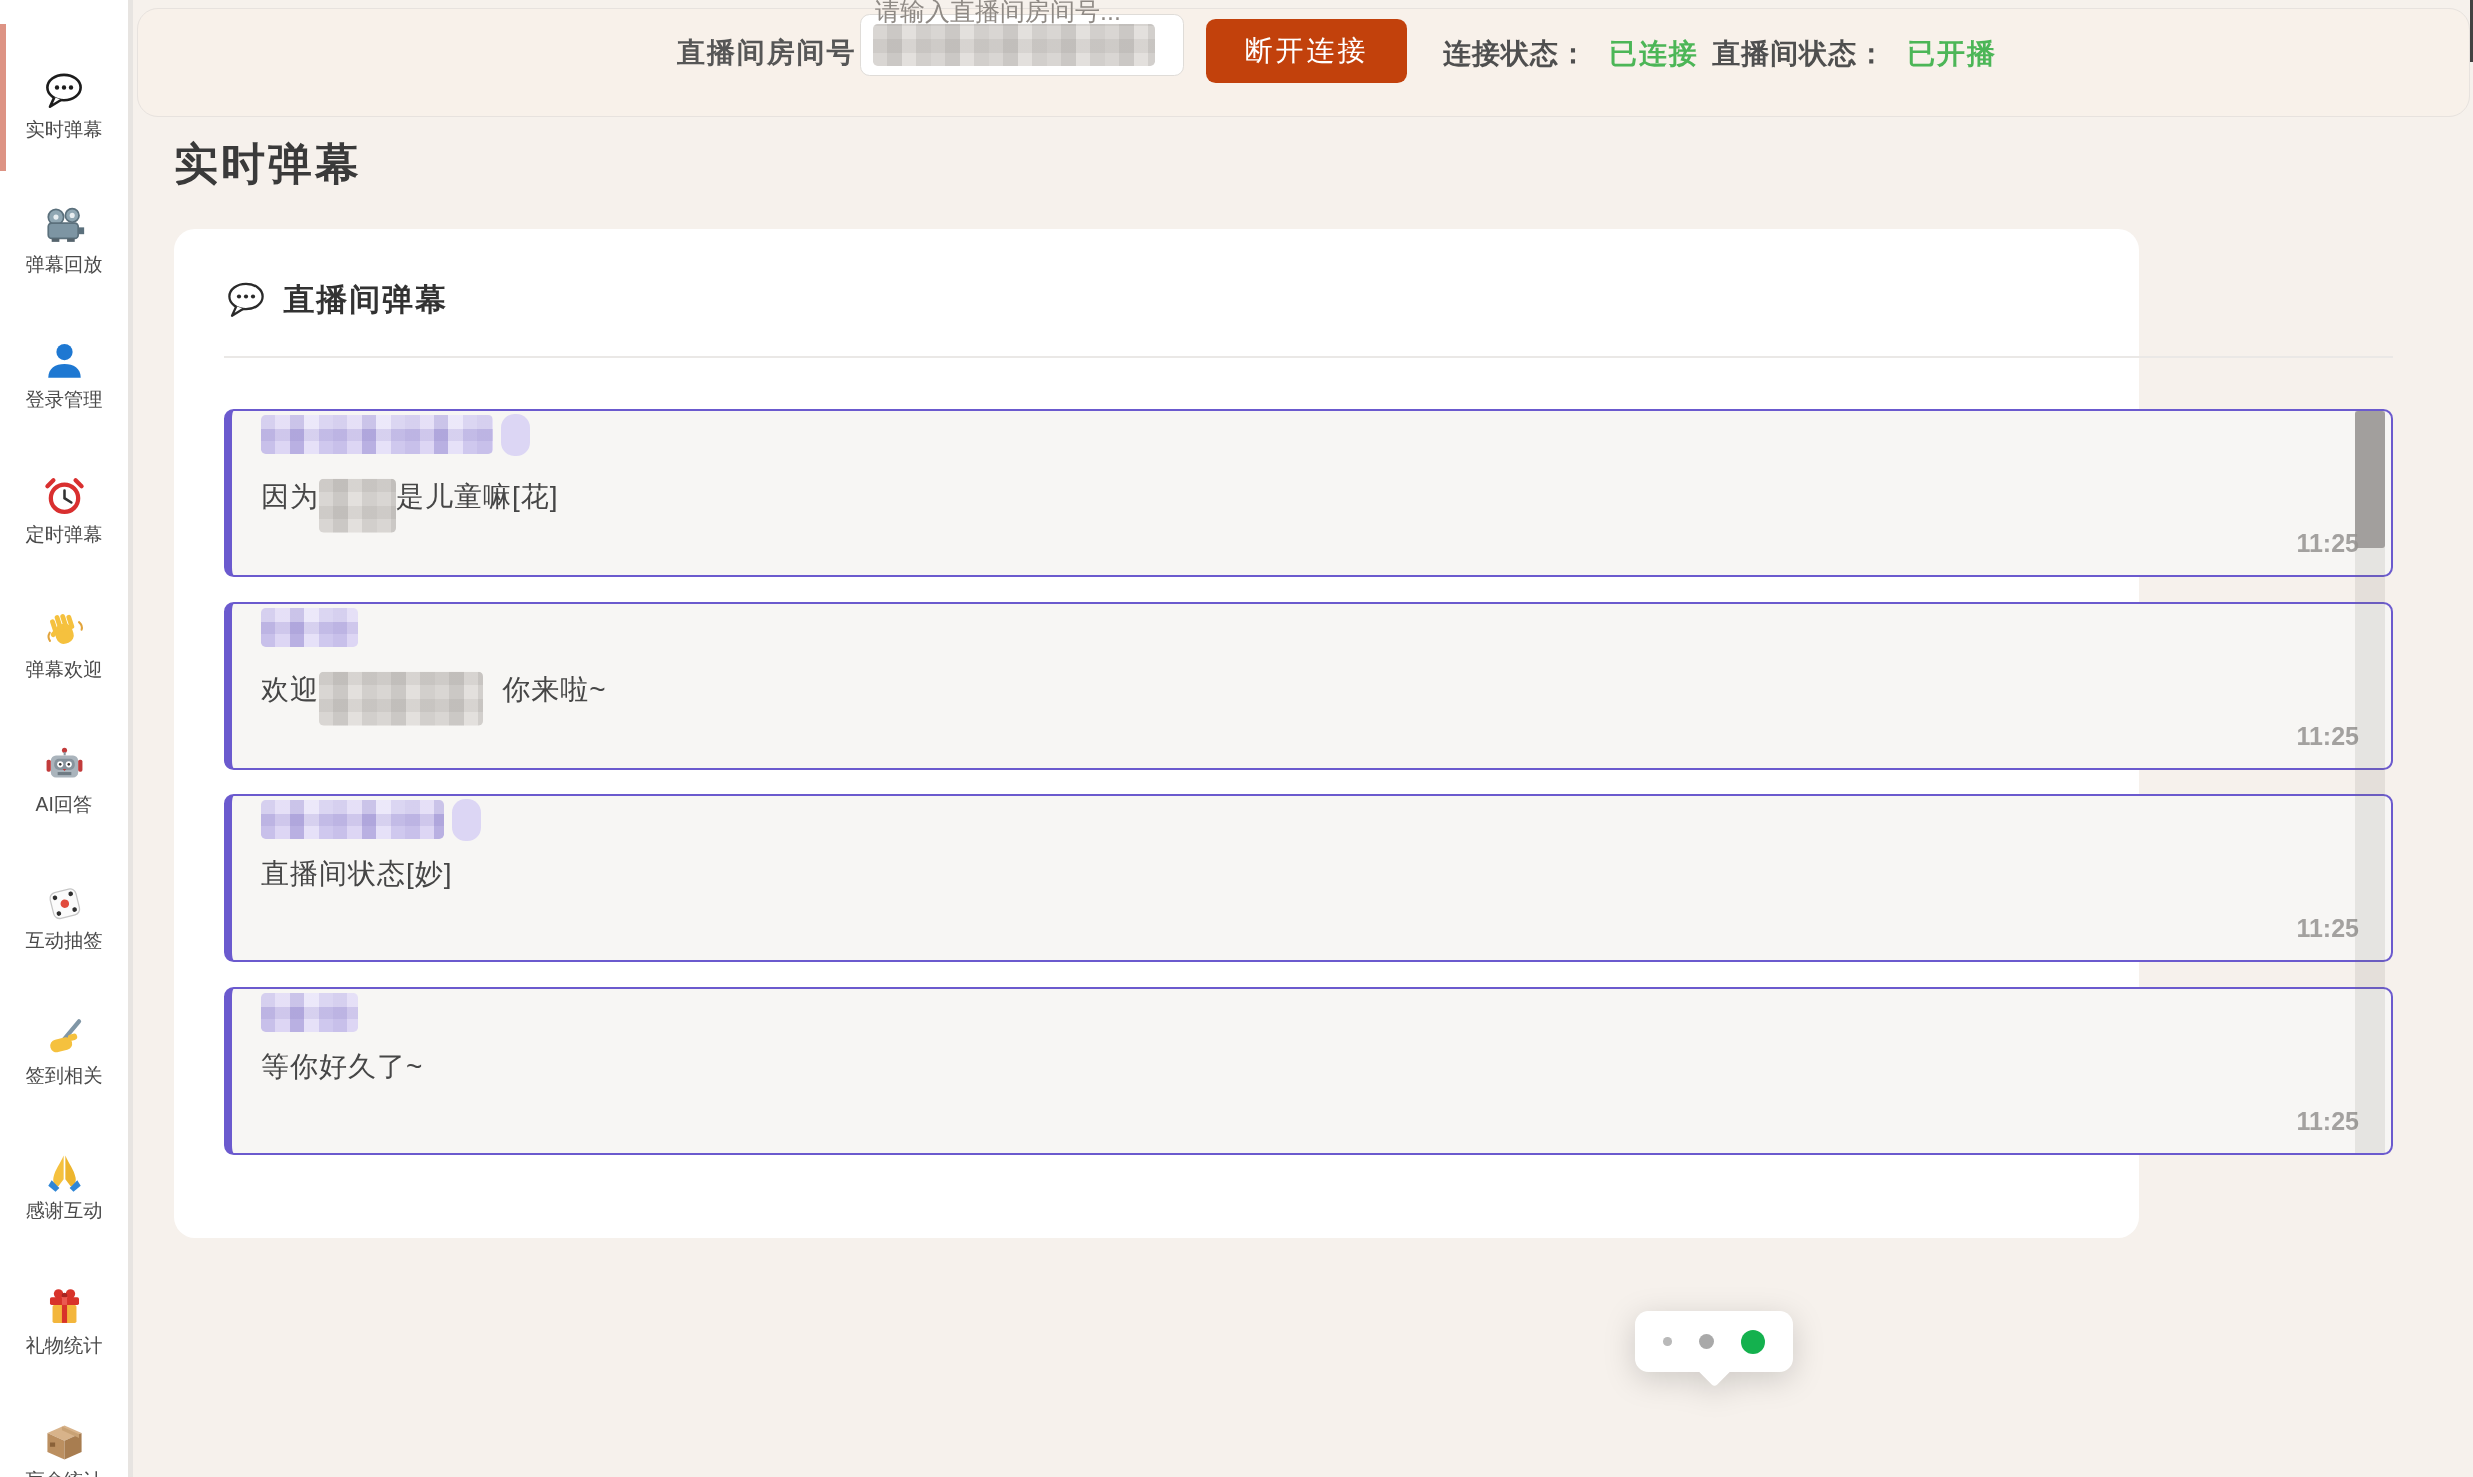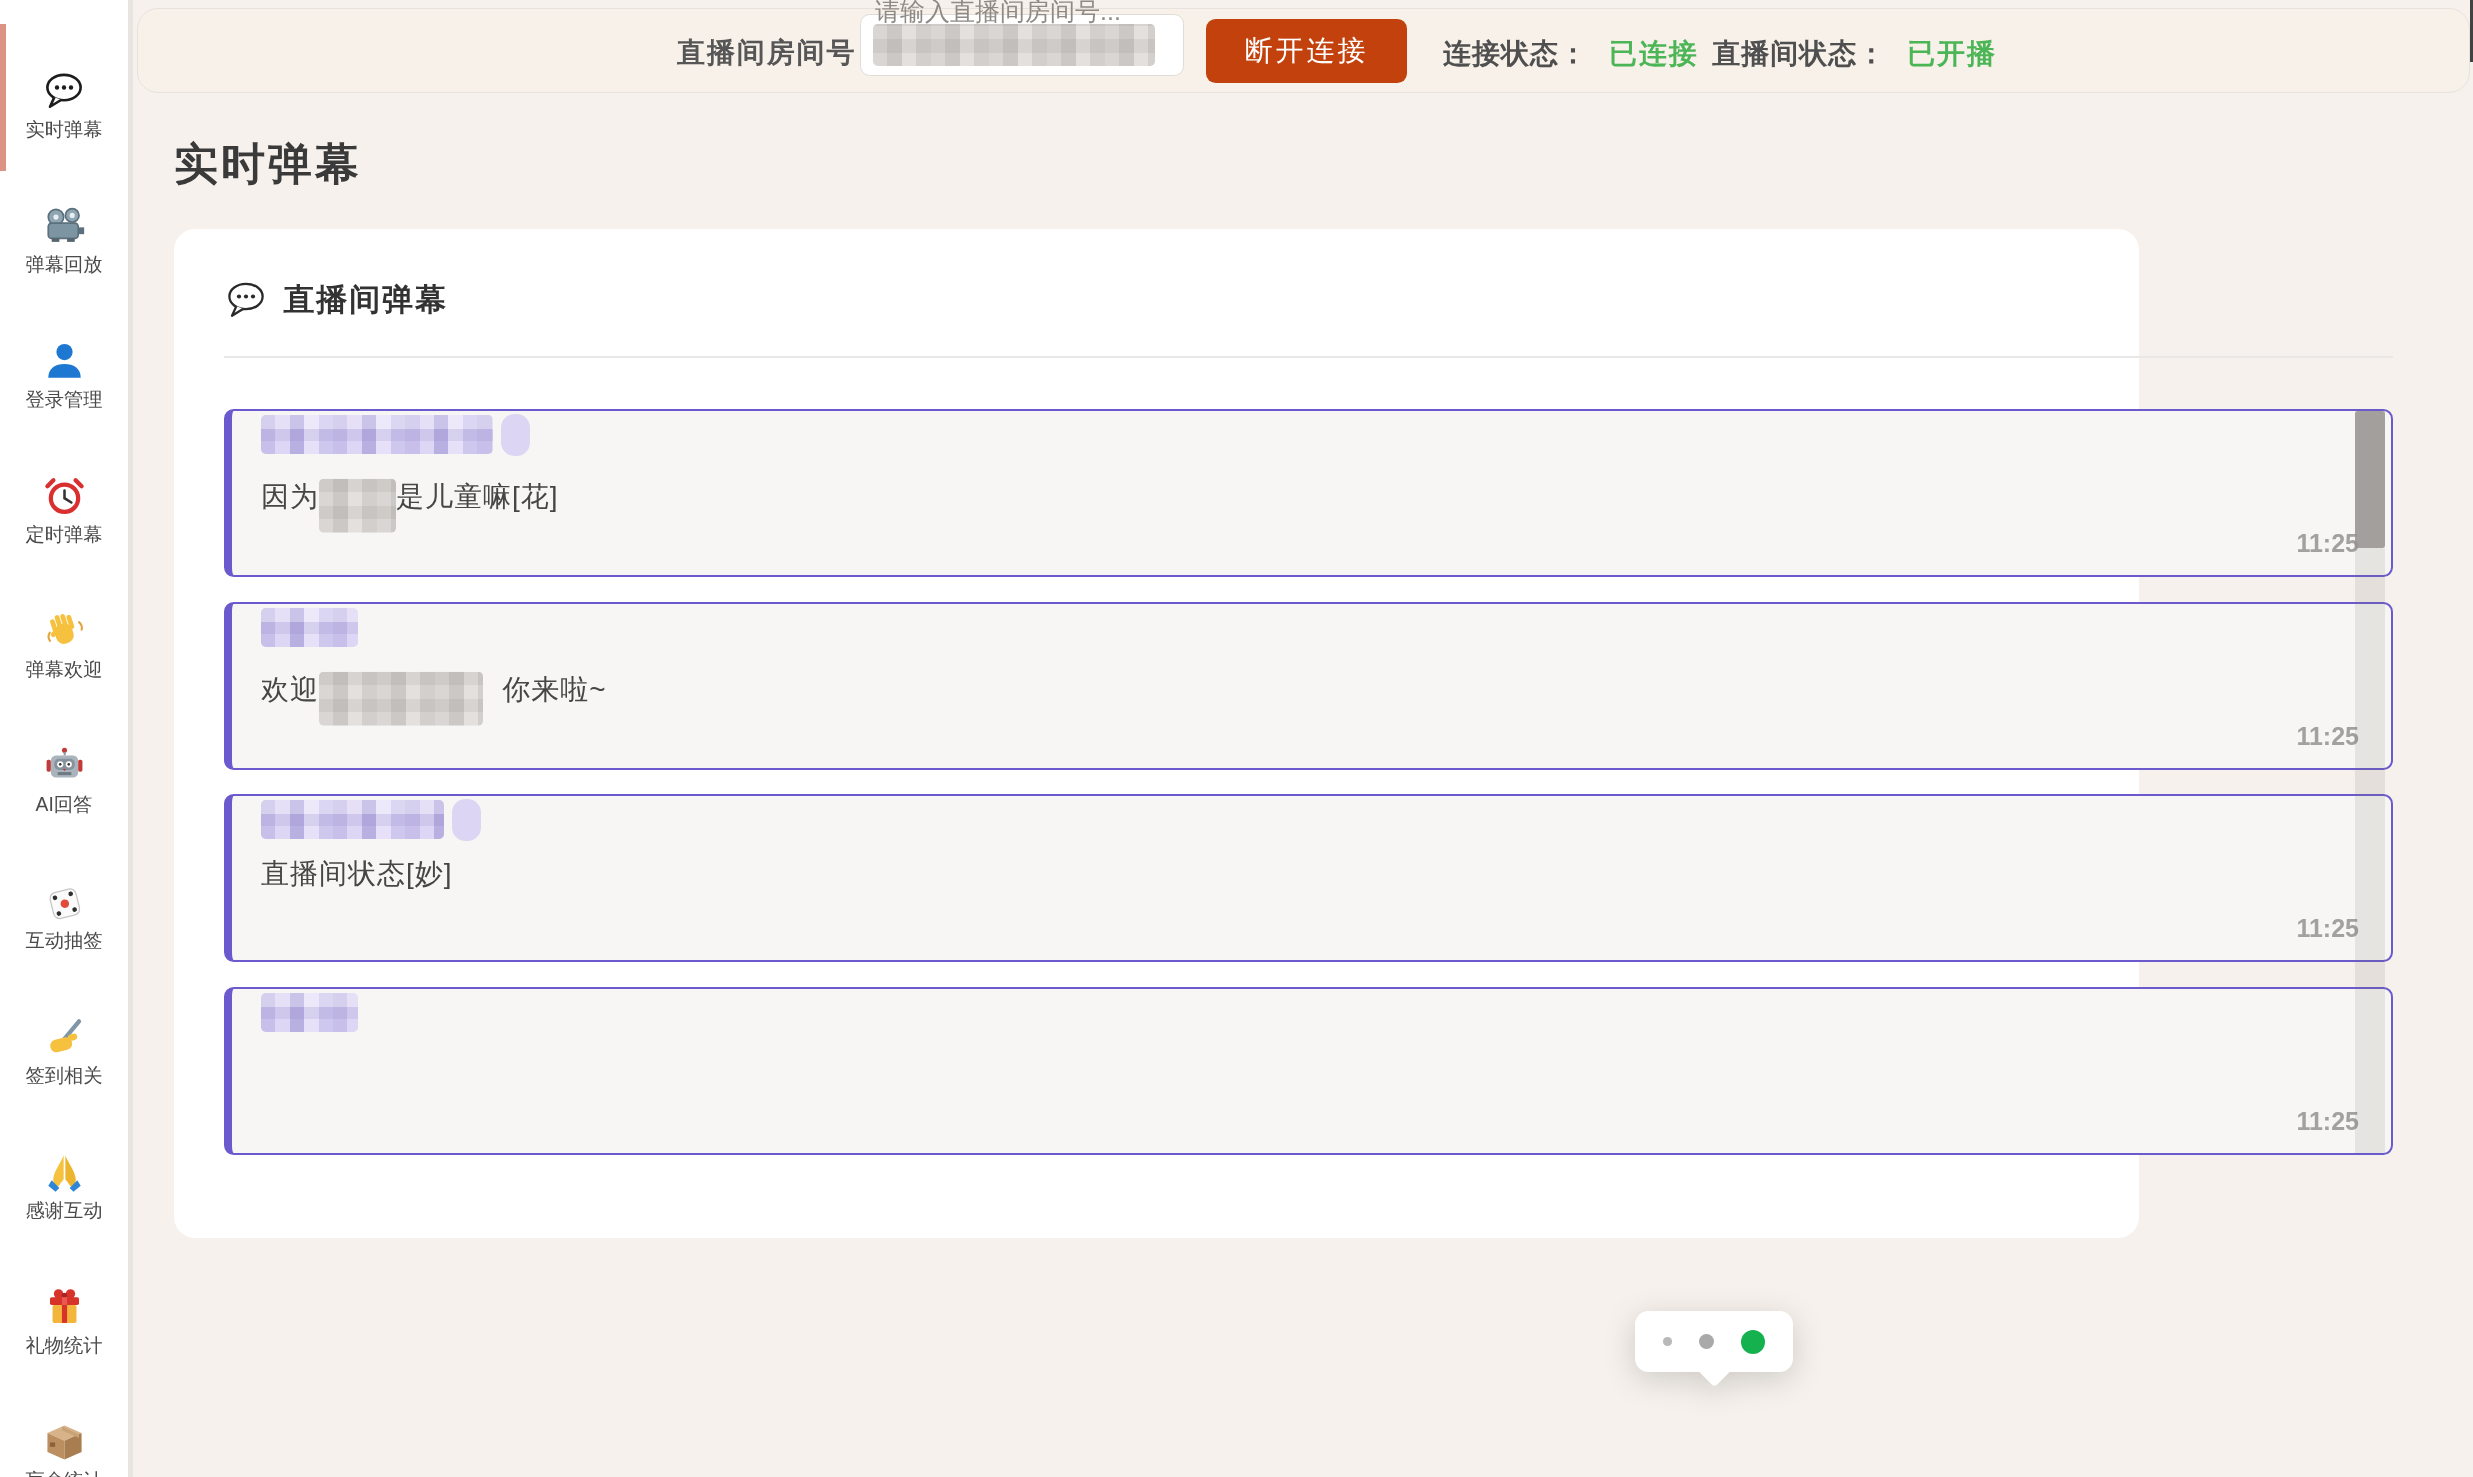--- a/index.html
+++ b/index.html
@@ -10,21 +10,21 @@
     color:#3f3f3f;
   }
   
   .sidebar{position:absolute;left:0;top:0;width:128px;height:1477px;background:#ffffff;}
   .sidebar-divider{position:absolute;left:128px;top:0;width:4.8px;height:1477px;background:#e7e4e1;}
   .active-bar{position:absolute;left:0;top:24px;width:5.8px;height:147px;background:#dd9384;}
   .side-item{position:absolute;left:0;width:128px;display:flex;flex-direction:column;align-items:center;cursor:pointer;}
   .side-item .ic{width:42px;height:42px;display:flex;align-items:center;justify-content:center;}
   .side-item .lb{margin-top:3.9px;font-size:19.3px;color:#4a4a4a;white-space:nowrap;}
   
-  .topbar{position:absolute;left:137px;top:7.7px;width:2333px;height:85px;box-sizing:border-box;
+  .topbar{position:absolute;left:137px;top:7.7px;width:2333px;height:109px;box-sizing:border-box;
     background:#f8f1ea;border:1.9px solid #e7e2de;border-radius:21px;}
   .room-label{position:absolute;left:539px;top:25px;font-size:28px;font-weight:bold;color:#565656;letter-spacing:1.9px;}
   .room-input{position:absolute;left:722px;top:5.8px;width:324px;height:62px;box-sizing:border-box;
     background:#ffffff;border:1.9px solid #dfdcd8;border-radius:9.7px;}
   .room-input-mosaic{position:absolute;left:11.6px;top:8.7px;width:282px;height:42px;border-radius:7.7px 17.4px 17.4px 7.7px;}
   .floating-placeholder{position:absolute;left:875px;top:-4.8px;font-size:25px;color:#8f8a85;z-index:6;white-space:nowrap;}
   .disconnect-btn{position:absolute;left:1068px;top:10.6px;width:201px;height:64px;border:none;cursor:pointer;
     background:#c2410c;color:#ffffff;font-size:28px;border-radius:9.7px;letter-spacing:2.9px;
     font-family:Liberation Serif, serif;}
   .status-row{position:absolute;left:1305px;top:26px;display:flex;align-items:center;font-size:28px;white-space:nowrap;}
@@ -298,20 +298,23 @@
     <div class="msg-text">
       <span>直播间状态[妙]</span>
     </div>
     <span class="msg-time">11:25</span>
   </div>
 
   <div class="msg msg-3">
     <div class="uname-row">
       <div class="mosaic-purple" style="width:97px"></div>
     </div>
+    <div class="msg-text">
+      <span>等你好久了~</span>
+    </div>
     <span class="msg-time">11:25</span>
   </div>
 
   <div class="msg-scroll-track"></div>
   <div class="msg-scroll-thumb"></div>
 </div>
 
 <div class="tooltip">
   <div class="tooltip-tail"></div>
   <div class="tooltip-bubble">

